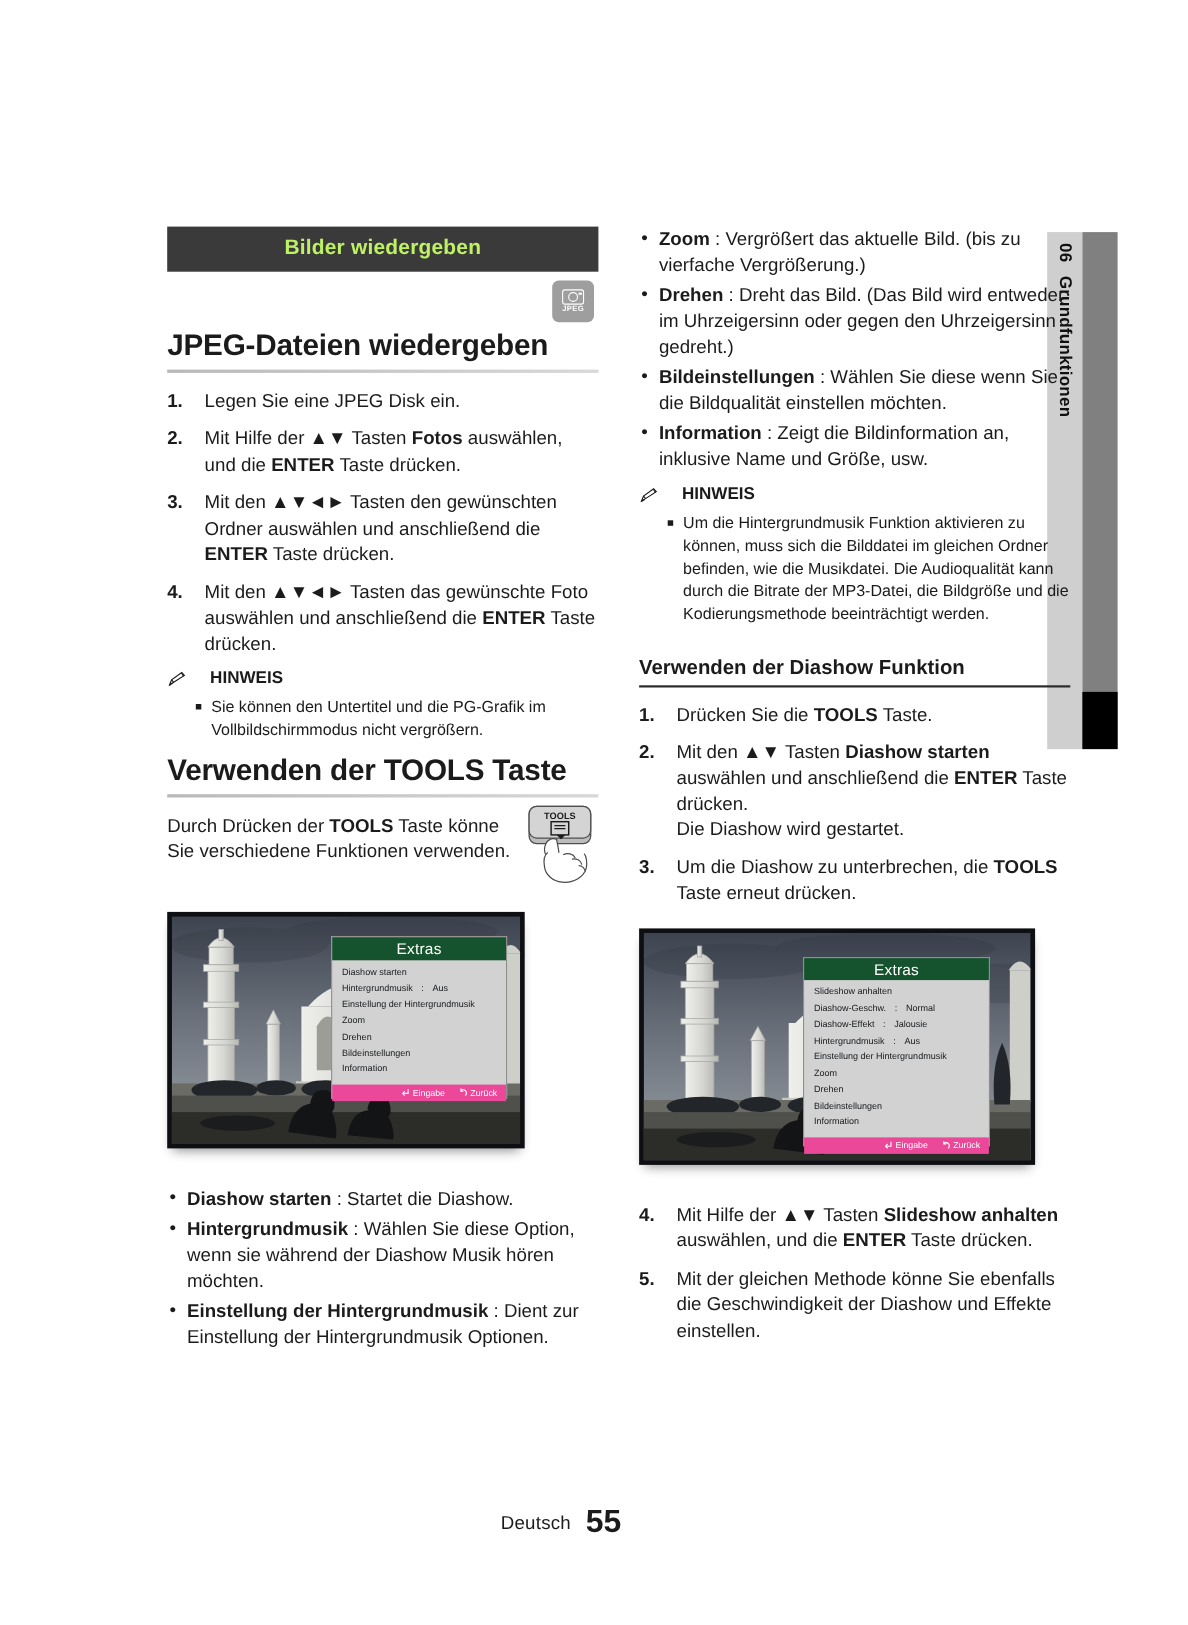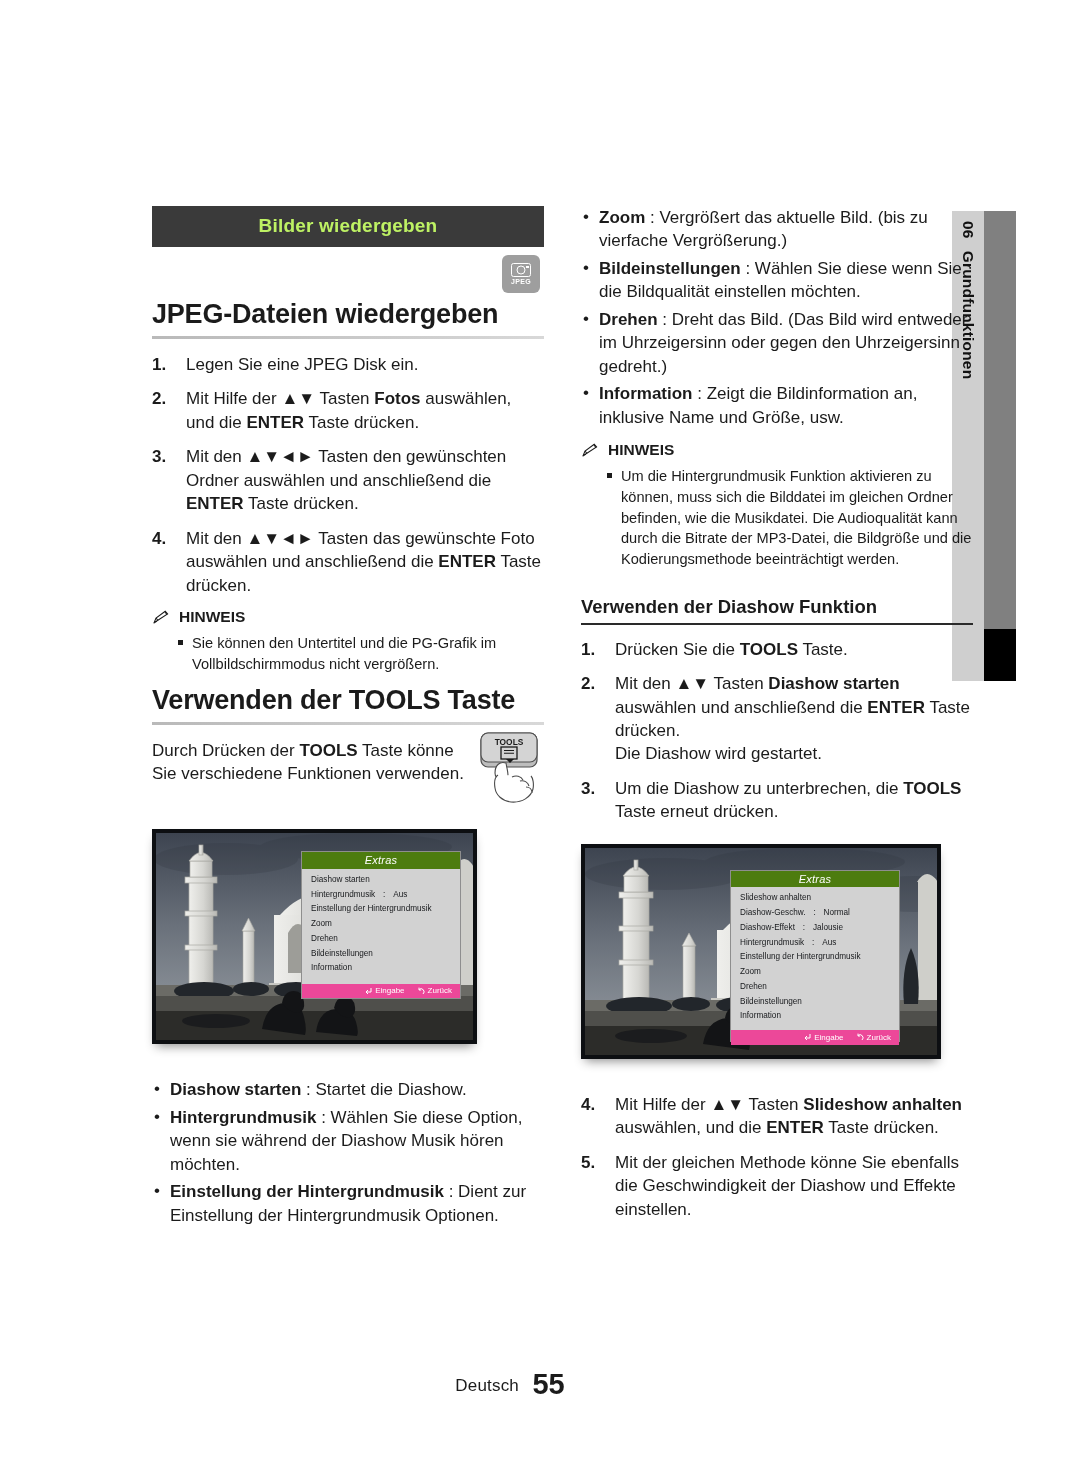--- a/index.html
+++ b/index.html
@@ -140,21 +140,21 @@
     content: "\2022";
     position: absolute; left: 2px; top: -1px;
     font-size: 17px;
   }
   ul.bul > li b { font-weight: bold; }
 
   
   .note { margin: 4px 0 10px; }
   .note-hd {
     display: flex; align-items: center;
-    gap: 8px;
+    gap: 20px;
     font-size: 15.5px; font-weight: bold;
     margin-bottom: 7px;
   }
   .pencil { display: block; }
   .note ul { list-style: none; margin: 0; padding: 0 0 0 26px; }
   .note ul > li {
     position: relative;
     padding-left: 14px;
     font-size: 14.6px; line-height: 1.42;
     margin-bottom: 2px;
@@ -183,27 +183,26 @@
   .photo { position: absolute; inset: 0; }
 
   
   .osd {
     position: absolute;
     background: #d2d2d2;
     border: 1px solid #8e8e8e;
     display: flex; flex-direction: column;
   }
   .osd-title {
-    background: #4d7c0f;
+    background: #14532d;
     color: #fff;
     text-align: center;
-    font-size: 11px;
+    font-size: 14px;
     padding: 2px 0 2.5px;
     letter-spacing: .2px;
-    font-style: italic;
   }
   .osd-body { flex: 1 1 auto; padding: 6px 9px 4px; }
   .osd-row {
     display: flex;
     font-size: 8.2px;
     color: #17191c;
     line-height: 1.25;
     margin-bottom: 4.5px;
     white-space: nowrap;
   }
@@ -450,22 +449,22 @@
         <li><b>Diashow starten</b><span> : </span><span>Startet die Diashow.</span></li>
         <li><b>Hintergrundmusik</b><span> : </span><span>Wählen Sie diese Option, wenn sie während der Diashow Musik hören möchten.</span></li>
         <li><b>Einstellung der Hintergrundmusik</b><span> : </span><span>Dient zur Einstellung der Hintergrundmusik Optionen.</span></li>
       </ul>
   </div>
 
   <div class="col-right">
 
     <ul class="bul" id="right-bullets">
         <li><b>Zoom</b><span> : </span><span>Vergrößert das aktuelle Bild. (bis zu vierfache Vergrößerung.)</span></li>
+        <li><b>Drehen</b><span> : </span><span>Dreht das Bild. (Das Bild wird entweder im Uhrzeigersinn oder gegen den Uhrzeigersinn gedreht.)</span></li>
         <li><b>Bildeinstellungen</b><span> : </span><span>Wählen Sie diese wenn Sie die Bildqualität einstellen möchten.</span></li>
-        <li><b>Drehen</b><span> : </span><span>Dreht das Bild. (Das Bild wird entweder im Uhrzeigersinn oder gegen den Uhrzeigersinn gedreht.)</span></li>
         <li><b>Information</b><span> : </span><span>Zeigt die Bildinformation an, inklusive Name und Größe, usw.</span></li>
       </ul>
 
     <div class="note" style="margin-top:12px;">
       <div class="note-hd">
         <svg class="pencil" width="19" height="14" viewBox="0 0 19 14">
           <g fill="none" stroke="#1b1b1b" stroke-width="1.05">
             <path d="M2.2 12.4 L4.0 8.0 L13.2 1.3 L15.6 4.0 L5.9 10.3 Z" fill="#ffffff"></path>
             <path d="M4.0 8.0 L5.9 10.3"></path>
             <path d="M2.2 12.4 L5.0 11.2"></path>

